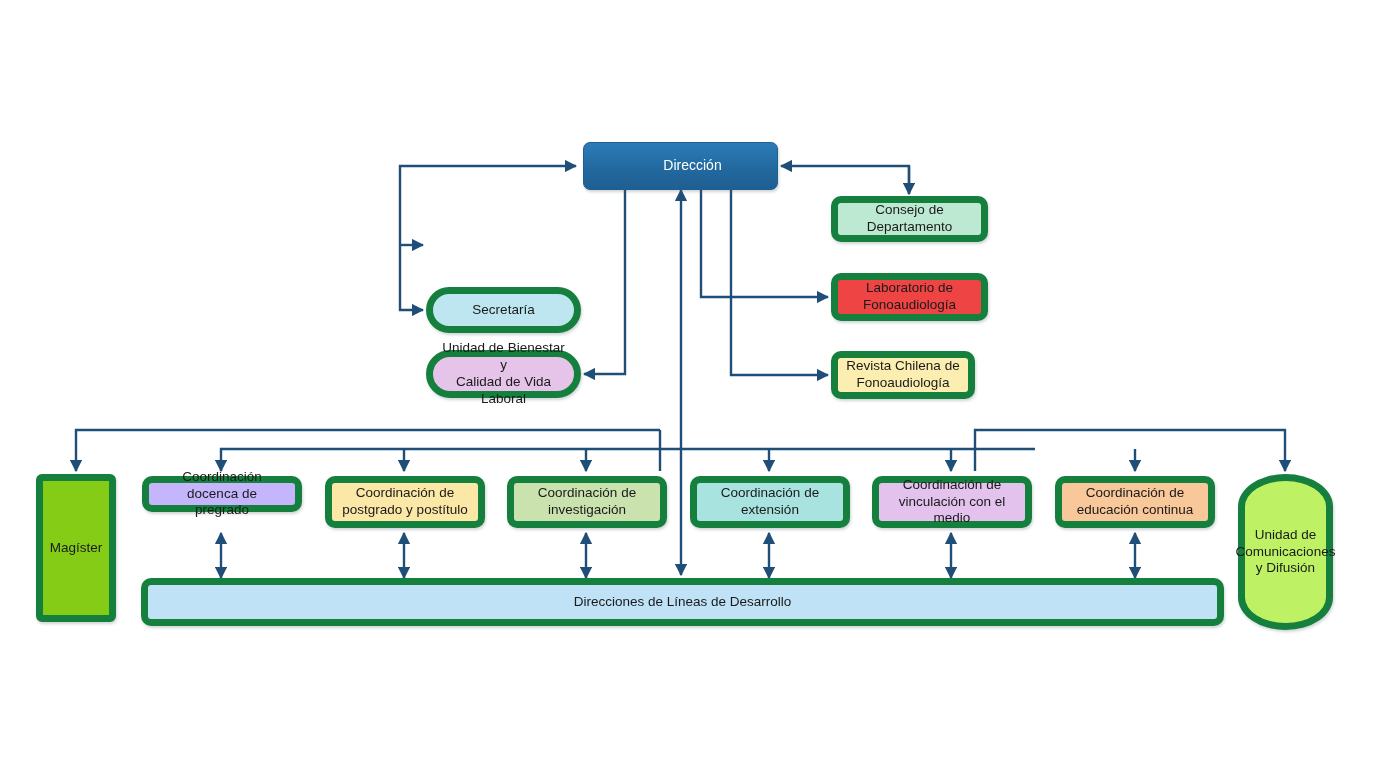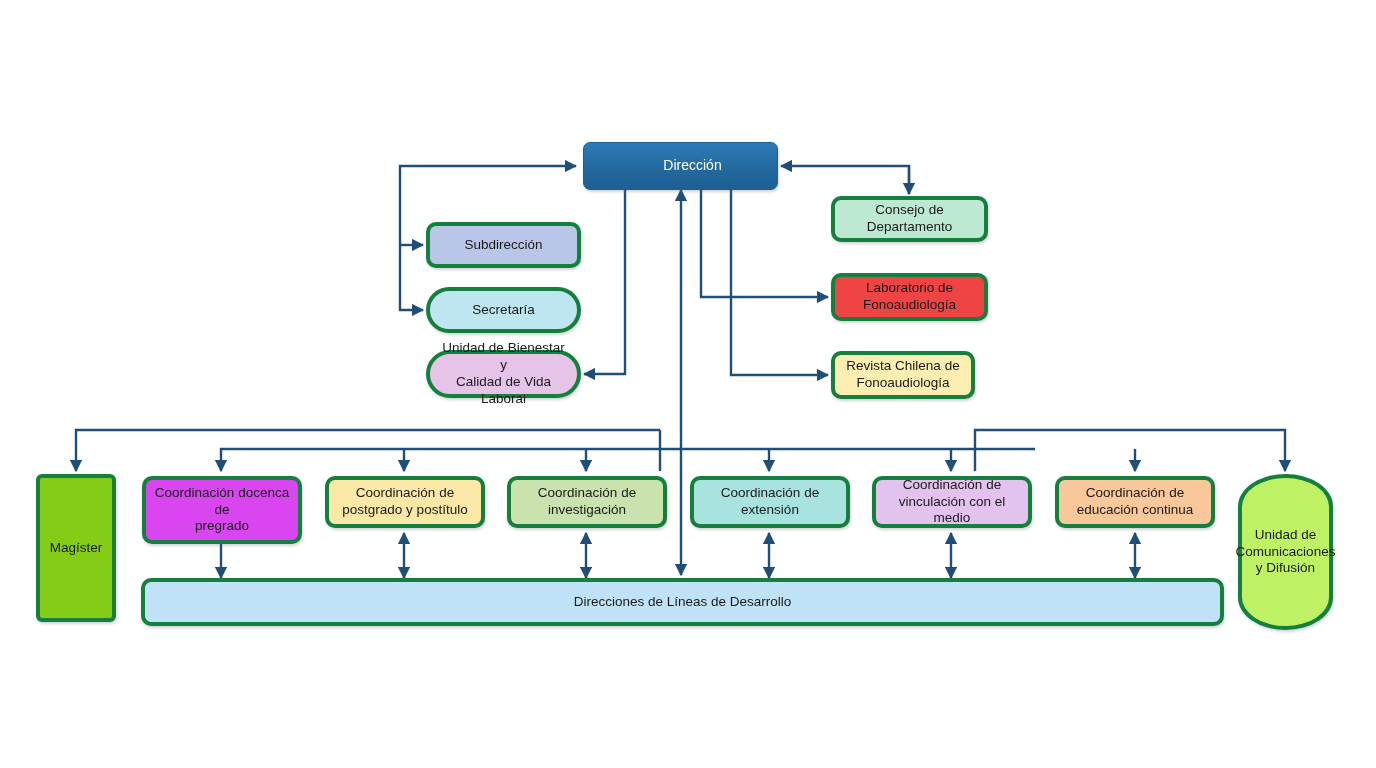--- a/index.html
+++ b/index.html
@@ -30,21 +30,21 @@
     position: absolute;
     box-sizing: border-box;
     display: flex;
     align-items: center;
     justify-content: center;
     text-align: center;
     color: #1a1a1a;
     font-size: 13.5px;
     line-height: 1.25;
     padding: 4px 8px;
-    border: 4px solid #15803d;
+    border: 7px solid #15803d;
     border-radius: 9px;
     box-shadow: 1px 2px 3px rgba(90,100,115,0.28);
     z-index: 5;
   }
   .node.pill {
     border-radius: 26px;
   }
   .node.stadium-v {
     border-radius: 70px / 48px;
   }
@@ -110,23 +110,20 @@
       <path d="M 769 533 L 769 578" marker-end="url(#arrow)" marker-start="url(#arrowstart)"></path>
       <path d="M 951 533 L 951 578" marker-end="url(#arrow)" marker-start="url(#arrowstart)"></path>
       <path d="M 1135 533 L 1135 578" marker-end="url(#arrow)" marker-start="url(#arrowstart)"></path>
     </g>
   </svg>
 
   <div class="node root" style="left:583px; top:142px; width:195px; height:48px;padding-left:32px;">
     <span>Dirección</span>
   </div>
 
-  <div class="node soft-rect" style="left:426px; top:222px; width:155px; height:46px; background:#b9c6e8;">
-    <span>Subdirección</span>
-  </div>
 
   <div class="node pill" style="left:426px; top:350px; width:155px; height:48px; background:#e6c3e8; white-space:pre-line;">
     <span>Unidad de Bienestar y
 Calidad de Vida Laboral</span>
   </div>
 
   <div class="node pill" style="left:426px; top:287px; width:155px; height:46px; background:#bde6f0;">
     <span>Secretaría</span>
   </div>
 
@@ -141,21 +138,21 @@
 
   <div class="node soft-rect" style="left:831px; top:351px; width:144px; height:48px; background:#fbeeb0; white-space:pre-line;">
     <span>Revista Chilena de
 Fonoaudiología</span>
   </div>
 
   <div class="node" style="left:36px; top:474px; width:80px; height:148px; background:#84cc16; border-radius:6px;">
     <span>Magíster</span>
   </div>
 
-  <div class="node soft-rect" style="left:142px; top:476px; width:160px; height:68px; background:#d946ef; white-space:pre-line;">
+  <div class="node soft-rect" style="left:142px; top:476px; width:160px; height:36px; background:#c4b5fd; white-space:pre-line;">
     <span>Coordinación docenca de
 pregrado</span>
   </div>
 
   <div class="node soft-rect" style="left:325px; top:476px; width:160px; height:52px; background:#fbe8a6; white-space:pre-line;">
     <span>Coordinación de
 postgrado y postítulo</span>
   </div>
 
   <div class="node soft-rect" style="left:507px; top:476px; width:160px; height:52px; background:#c9e2ae; white-space:pre-line;">

